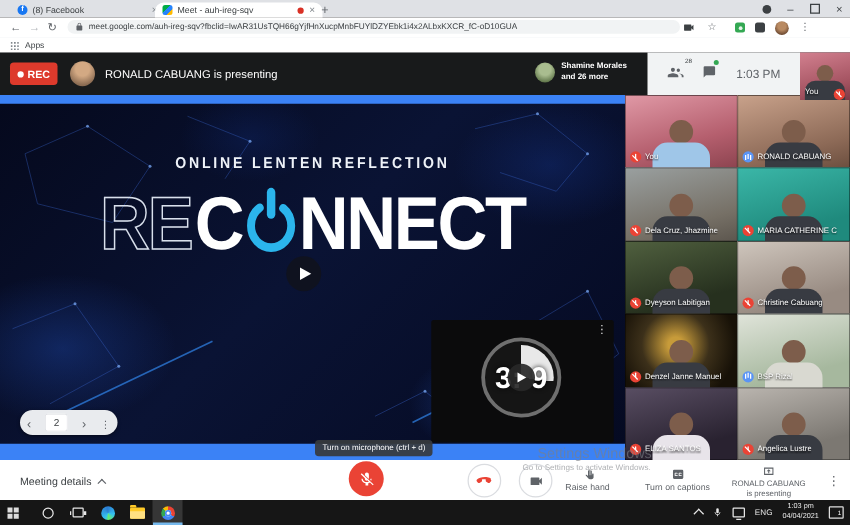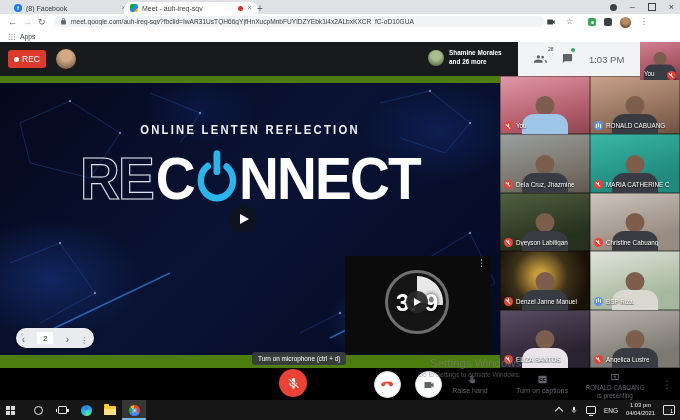--- a/index.html
+++ b/index.html
@@ -49,40 +49,40 @@
 
   .bmrow{position:absolute;left:0;top:30px;width:680px;height:12px;background:#fff;border-bottom:1px solid #dadce0;
          display:flex;align-items:center;gap:5px;padding-left:8px}
   .appsgrid{width:7px;height:7px;background-image:radial-gradient(#80868b .7px,transparent .9px);
             background-size:2.6px 2.6px}
   .bmlabel{font-size:6.8px;color:#3c4043}
 
   
   .mhead{position:absolute;left:0;top:42px;width:680px;height:34px;background:#181a1b}
   .rec{position:absolute;left:8px;top:8px;width:38px;height:18px;background:#dd3a2c;border-radius:3px;
-       display:flex;align-items:center;justify-content:center;gap:3px;color:#fff;font-size:8.5px;font-weight:normal}
+       display:flex;align-items:center;justify-content:center;gap:3px;color:#fff;font-size:8.5px;font-weight:bold}
   .rec::before{content:"";width:5px;height:5px;border-radius:50%;background:#fff}
   .mh-av{position:absolute;left:56px;top:7px;width:20px;height:20px;border-radius:50%;
          background:radial-gradient(circle at 50% 32%,#d3a983 32%,#8a6b52 75%)}
   .mh-banner{position:absolute;left:84px;top:12px;font-size:9px;color:#fff}
   .sham{position:absolute;left:428px;top:7px;display:flex;gap:5px;align-items:center}
   .sham-av{width:16px;height:16px;border-radius:50%;background:radial-gradient(circle at 50% 35%,#a9bd8f 35%,#5c7247 80%)}
   .sham-t{font-size:6.4px;font-weight:bold;color:#fff;line-height:1.4}
   .mh-panel{position:absolute;left:518px;top:0;width:122px;height:34px;background:#f1f3f4;
             display:flex;align-items:center;justify-content:space-evenly}
   .ppl{position:relative}
   .ppl .cnt{position:absolute;right:-7px;top:-4px;font-size:5px;color:#3c4043}
   .chatic{position:relative}
   .chatic .gdot{position:absolute;right:-2px;top:-2px;width:4px;height:4px;border-radius:50%;background:#34a853}
   .clock{font-size:9.5px;color:#5f6368}
   .miniyou{position:absolute;left:640px;top:42px;width:40px;height:38px;z-index:6;overflow:hidden;
            background:linear-gradient(165deg,#d2808f 0%,#a35260 70%,#7e3a46 100%)}
 
   
-  .stage{position:absolute;left:0;top:76px;width:500px;height:292px;background:#4d7c0f;overflow:hidden}
+  .stage{position:absolute;left:0;top:76px;width:500px;height:292px;background:#3b82f6;overflow:hidden}
   .slide{position:absolute;left:0;top:7px;right:0;bottom:13px;
      background:
        radial-gradient(90px 60px at 78% 88%, rgba(45,100,220,.38), transparent 70%),
        radial-gradient(130px 85px at 10% 72%, rgba(35,85,200,.33), transparent 70%),
        radial-gradient(110px 70px at 88% 18%, rgba(25,65,170,.28), transparent 70%),
        radial-gradient(80px 50px at 40% 10%, rgba(20,55,150,.22), transparent 70%),
        linear-gradient(135deg,#05091d 0%,#0a1334 48%,#050a22 100%)}
   .plexus{position:absolute;left:0;top:0;width:100%;height:100%}
   .kicker{position:absolute;top:40px;left:0;right:0;text-align:center;color:#eef2f8;
           font-size:12.5px;font-weight:bold;letter-spacing:2.5px;transform:scaleX(.9)}
@@ -252,20 +252,21 @@
   <div class="bmrow">
     <span class="appsgrid"></span>
     <span class="bmlabel">Apps</span>
   </div>
 
   <div class="mhead">
     <div class="rec">
         <span>REC</span>
       </div>
     <div class="mh-av"></div>
+    <div class="mh-banner">RONALD CABUANG is presenting</div>
     <div class="sham">
       <span class="sham-av"></span>
       <span class="sham-t"><span>Shamine Morales</span><br>
       <span>and 26 more</span></span>
     </div>
     <div class="mh-panel">
       <span class="ppl">
         <svg width="13" height="11" viewBox="0 0 24 20">
             <path fill="#5f6368" d="M8 10a3 3 0 1 0 0-6 3 3 0 0 0 0 6zm8 0a2.5 2.5 0 1 0 0-5 2.5 2.5 0 0 0 0 5zM8 12c-2.7 0-8 1.3-8 4v2h16v-2c0-2.7-5.3-4-8-4zm8 .3c1.9.2 5 1.1 5 3.7v2h3v-2c0-2.2-4-3.4-8-3.7z"></path>
           </svg>
@@ -453,20 +454,26 @@
           <div class="ph"></div>
           <div class="pb"></div>
         </div>
       <div class="tlabel">
           <span class="micoff"></span>
           <span class="pname">Angelica Lustre</span>
         </div>
     </div>
   </div>
 
+  <div class="bbar">
+    <div class="mdetails">
+      <span>Meeting details</span>
+      <span class="chevup"></span>
+    </div>
+  </div>
   <div class="tooltip">Turn on microphone (ctrl + d)</div>
   <div class="cbtn b-mic">
     <svg width="13" height="13" viewBox="0 0 24 24">
         <path fill="#fff" d="M15 10.6V5a3 3 0 0 0-6 0v.8l6 5.8zM19 11h-1.7c0 .6-.1 1.2-.3 1.7l1.3 1.2c.4-.9.7-1.9.7-2.9zM4.3 3 3 4.3l6 5.9V11a3 3 0 0 0 3 3c.4 0 .8-.1 1.2-.2l1.7 1.6c-.9.4-1.9.6-2.9.6A6.3 6.3 0 0 1 5.7 11H4c0 3.4 2.7 6.2 6 6.7V21h4v-3.3c.9-.1 1.8-.5 2.6-1l4.1 4L22 19.4z"></path>
       </svg>
   </div>
   <div class="cbtn b-end">
     <svg width="14" height="7" viewBox="0 0 24 10">
         <path fill="#ea4335" d="M12 0C7 0 3 1.6 1 3.4 0 4.3 0 5 .6 5.8l1.8 2c.5.6 1.3.7 2 .3l2.8-1.7c.5-.3.8-.9.7-1.5l-.2-1.5c1.3-.4 4.2-.4 5.5 0l-.2 1.5c-.1.6.2 1.2.7 1.5l2.8 1.7c.7.4 1.5.3 2-.3l1.8-2c.6-.8.6-1.5-.4-2.4C21 1.6 17 0 12 0z"></path>
       </svg>

